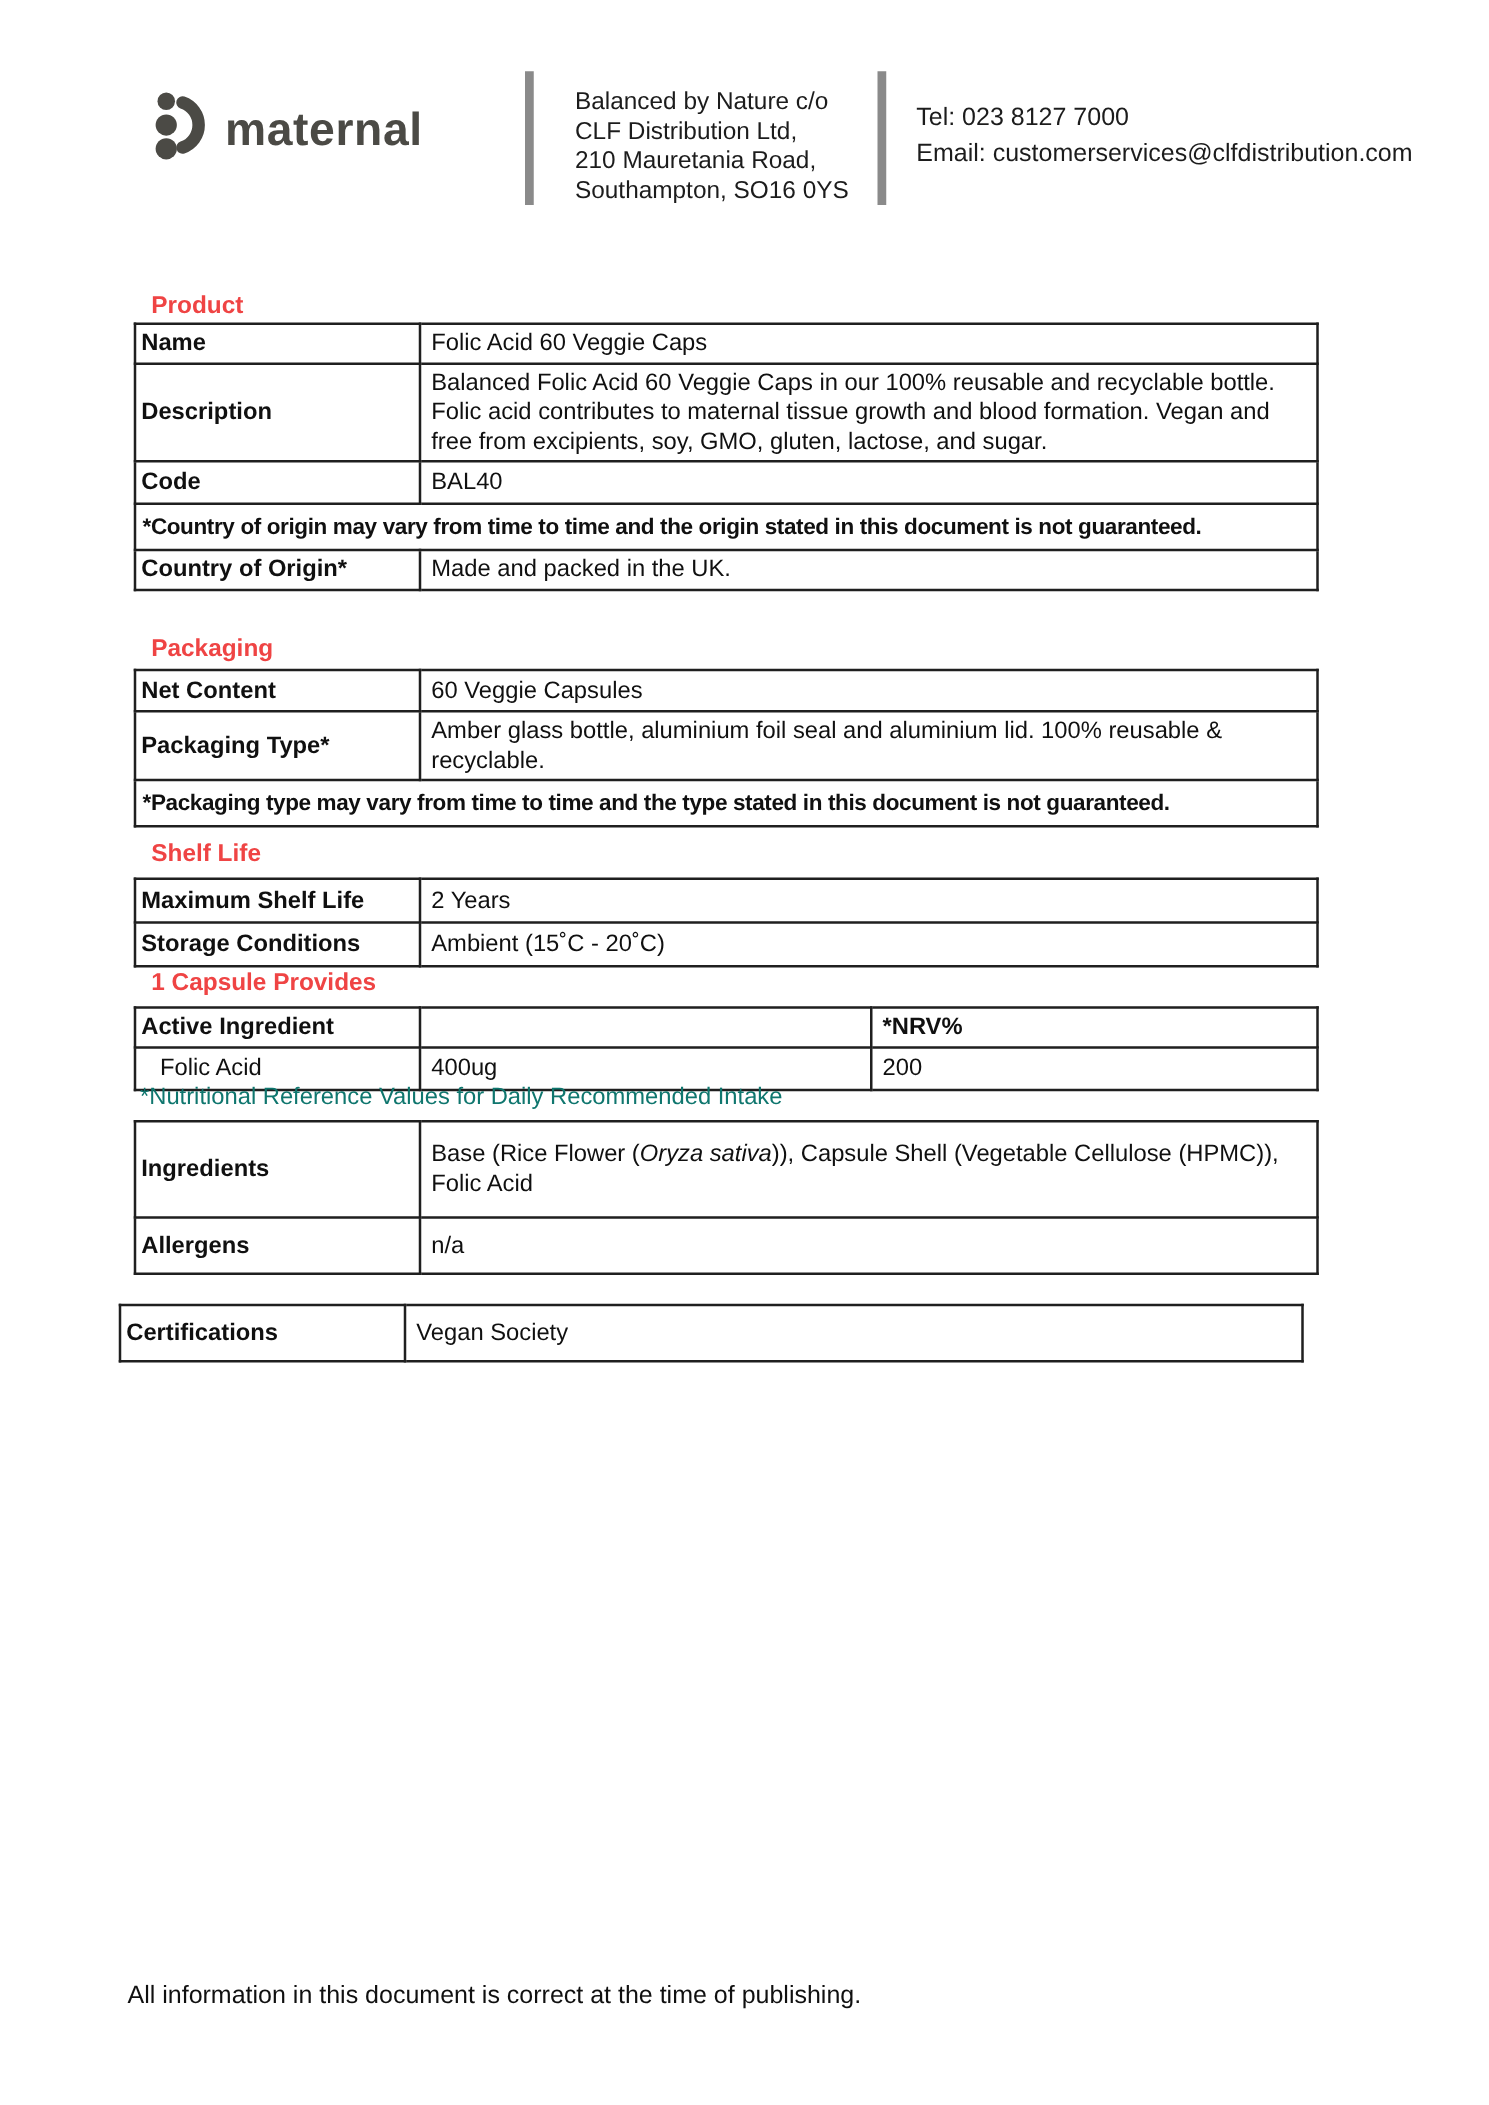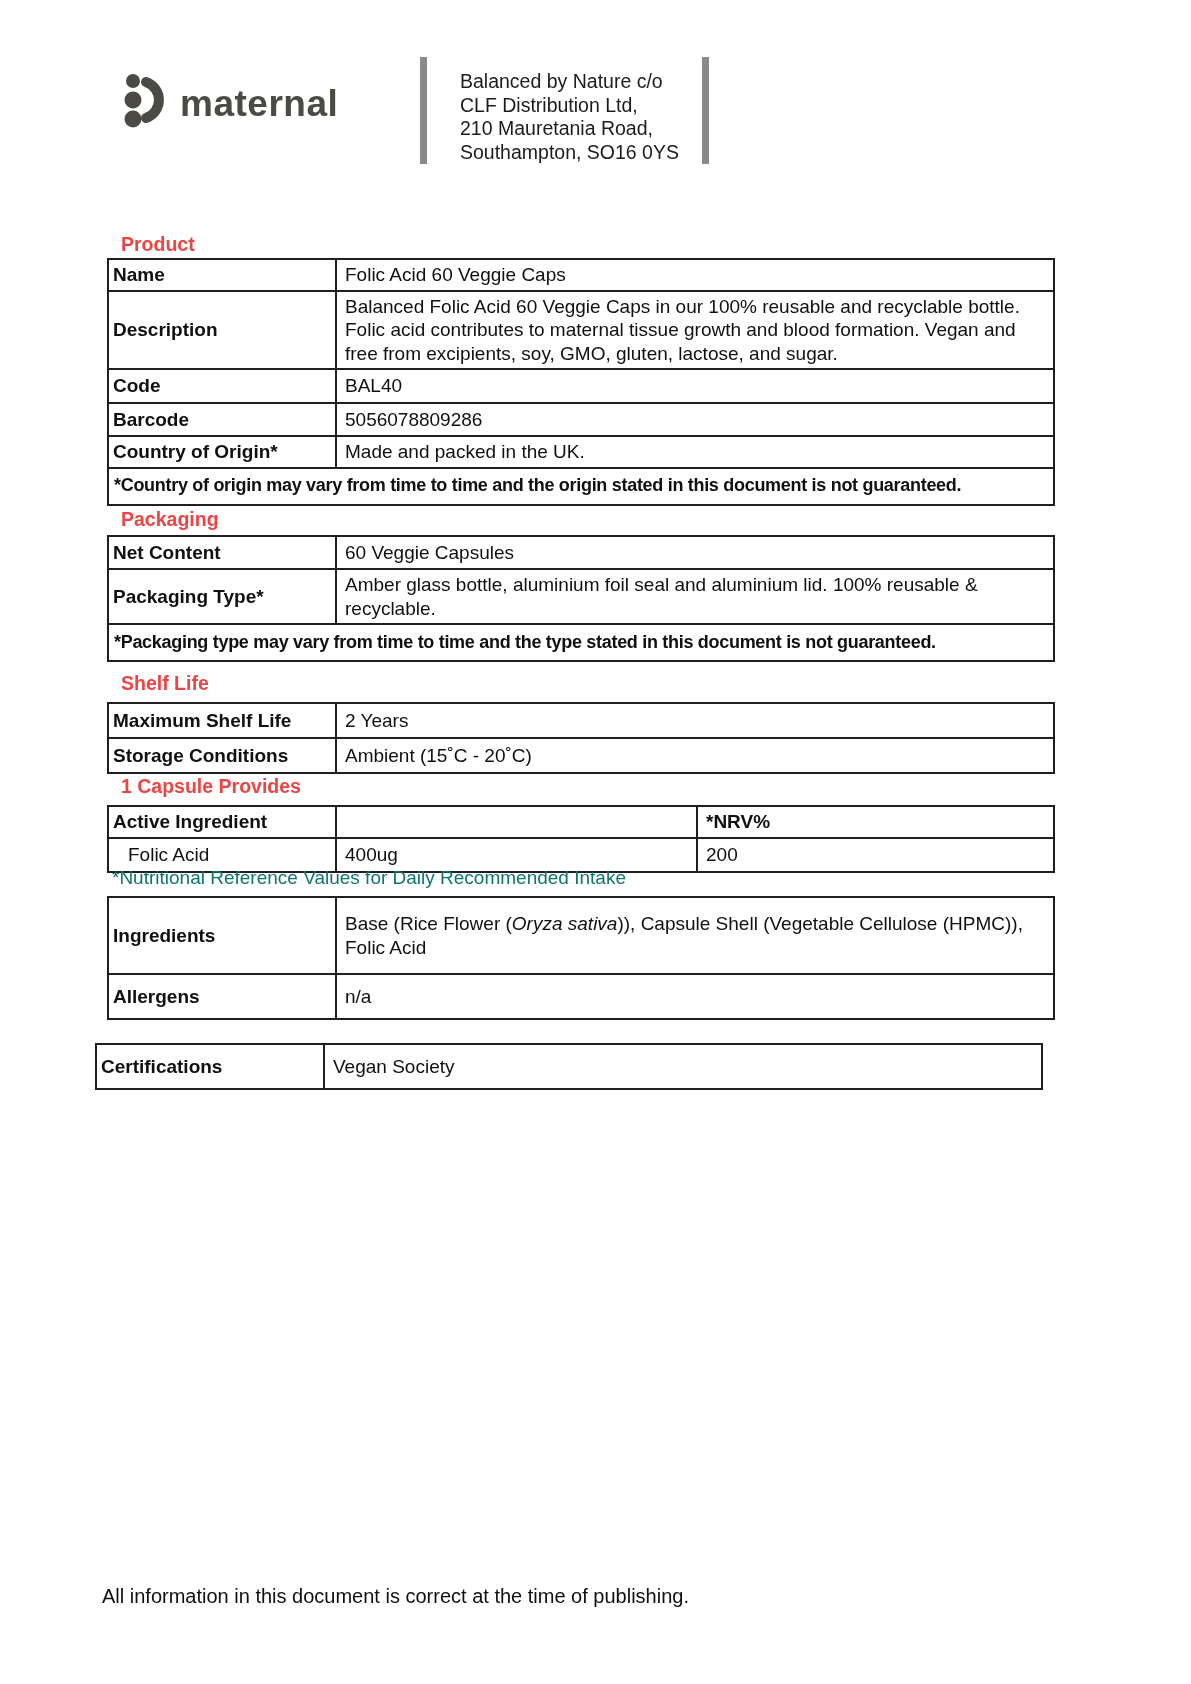--- a/index.html
+++ b/index.html
@@ -68,20 +68,24 @@
 
   <div class="abs addr" style="left:460px;top:70px;">
     <div>Balanced by Nature c/o</div>
     <div>CLF Distribution Ltd,</div>
     <div>210 Mauretania Road,</div>
     <div>Southampton, SO16 0YS</div>
   </div>
 
   <div class="abs vbar" style="left:702px;top:57px;"></div>
 
+  <div class="abs contact" style="left:733px;top:80px;">
+    <div>Tel: 023 8127 7000</div>
+    <div>Email: customerservices@clfdistribution.com</div>
+  </div>
 
   <div class="abs h" style="left:121px;top:233px;">Product</div>
 
   <table class="spec abs" style="left:107px;top:258px;">
     <colgroup>
         <col style="width:228px">
         <col>
       </colgroup>
     <tbody>
         <tr style="height:30px">
@@ -89,30 +93,26 @@
       <td>Folic Acid 60 Veggie Caps</td>
     </tr>
     <tr style="height:71px">
       <td class="lbl">Description</td>
       <td>Balanced Folic Acid 60 Veggie Caps in our 100% reusable and recyclable bottle. Folic acid contributes to maternal tissue growth and blood formation. Vegan and free from excipients, soy, GMO, gluten, lactose, and sugar.</td>
     </tr>
     <tr style="height:34px">
       <td class="lbl">Code</td>
       <td>BAL40</td>
     </tr>
-    <tr style="height:33px">
-      <td class="lbl">Barcode</td>
-      <td>5056078809286</td>
+    <tr style="height:37px">
+      <td class="noteCell" colspan="2">*Country of origin may vary from time to time and the origin stated in this document is not guaranteed.</td>
     </tr>
     <tr style="height:30px">
       <td class="lbl">Country of Origin*</td>
       <td>Made and packed in the UK.</td>
-    </tr>
-    <tr style="height:37px">
-      <td class="noteCell" colspan="2">*Country of origin may vary from time to time and the origin stated in this document is not guaranteed.</td>
     </tr>
   </tbody>
     </table>
 
   <div class="abs h" style="left:121px;top:508px;">Packaging</div>
 
   <table class="spec abs" style="left:107px;top:535px;">
     <colgroup>
         <col style="width:228px">
         <col>

